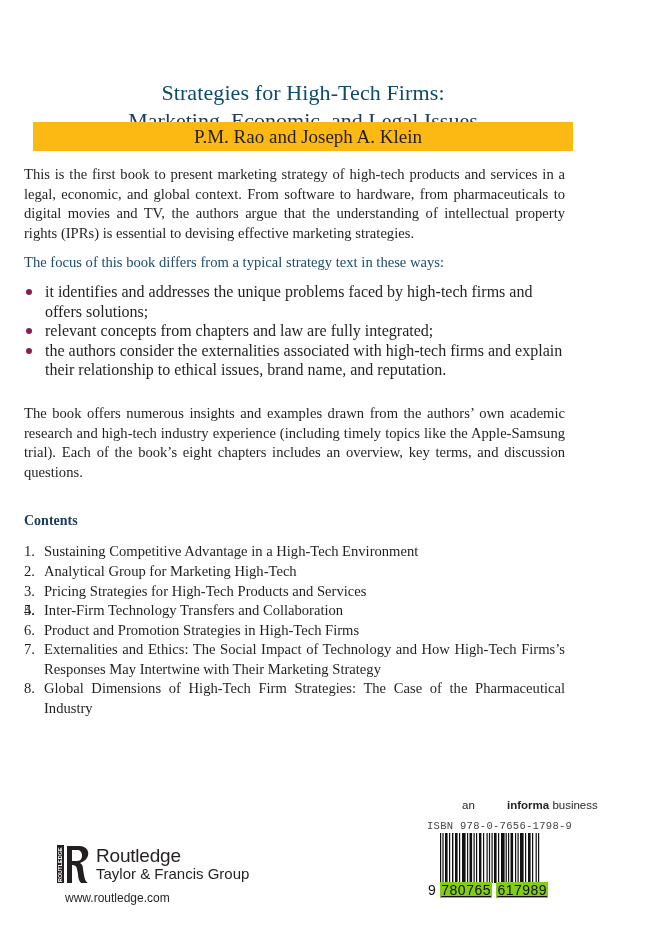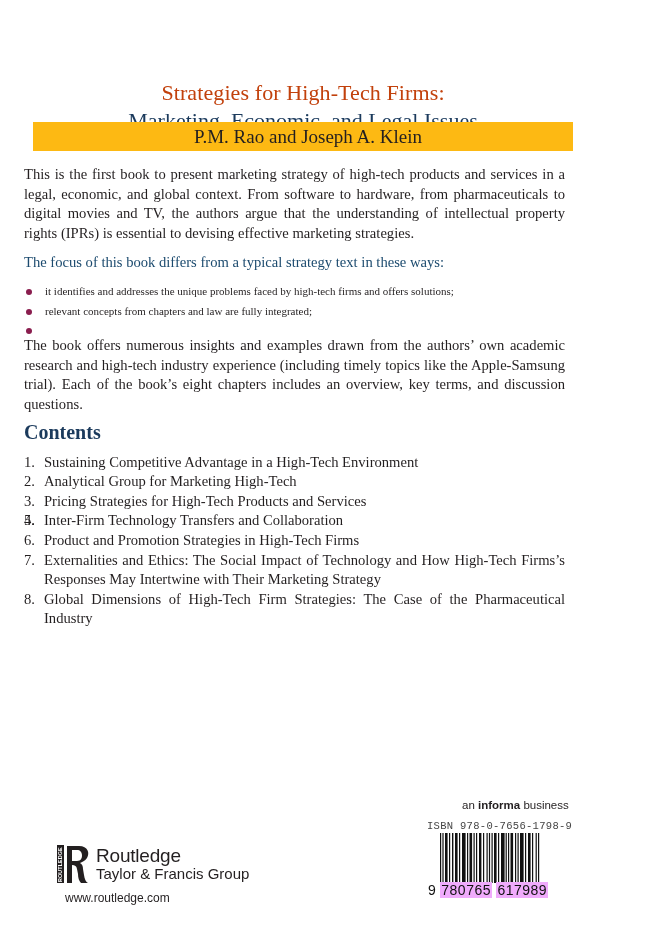--- a/index.html
+++ b/index.html
@@ -18,21 +18,21 @@
     .title-block {
       position: absolute;
       left: 0;
       top: 80px;
       width: 606px;
       text-align: center;
     }
     .title-line1 {
       font-size: 22px;
       line-height: 26px;
-      color: #c2410c;
+      color: #0c4a6e;
       letter-spacing: 0.1px;
     }
     .title-line2 {
       font-size: 22px;
       line-height: 26px;
       color: #1b3a5c;
       margin-top: 2px;
     }
     .author-band {
       position: absolute;
@@ -69,38 +69,38 @@
       color: #1b4a6e;
     }
     .bullets {
       list-style: none;
       margin: 9px 0 0 0;
       padding: 0;
     }
     .bullets li {
       position: relative;
       padding-left: 21px;
-      font-size: 11px;
+      font-size: 16px;
       line-height: 19.6px;
     }
     .bullet-dot {
       position: absolute;
       left: 2px;
       top: 7px;
       width: 6px;
       height: 6px;
       border-radius: 50%;
       background: #8a1d4e;
     }
     .para2 {
-      margin-top: 15px;
+      margin-top: 24px;
     }
     .contents-heading {
-      margin-top: 7px;
-      font-size: 20px;
+      margin-top: 29px;
+      font-size: 14px;
       line-height: 20px;
       color: #1b3a5c;
       font-weight: bold;
     }
     .toc {
       list-style: none;
       margin: 11px 0 0 0;
       padding: 0;
     }
     .toc li {
@@ -118,20 +118,21 @@
     .informa {
       position: absolute;
       left: 462px;
       top: 799px;
       font-family: "Liberation Sans", "DejaVu Sans", sans-serif;
       font-size: 11.5px;
       color: #231f20;
     }
     .informa b {
       font-weight: bold;
+      margin-left: 29px;
     }
     .isbn-text {
       position: absolute;
       left: 427px;
       top: 820px;
       font-family: "Liberation Mono", "DejaVu Sans Mono", monospace;
       font-size: 10.5px;
       color: #444;
       letter-spacing: 0.3px;
     }
@@ -149,22 +150,23 @@
       font-family: "Liberation Sans", "DejaVu Sans", sans-serif;
       font-size: 14px;
       color: #111;
       letter-spacing: 0.5px;
       background: transparent;
     }
     .barcode-digits .first {
       margin-right: 4px;
     }
     .barcode-digits .grp {
-      background: #f0abfc;
+      background: #84cc16;
       padding: 0 1px;
+      text-decoration: underline;
     }
     .publisher {
       position: absolute;
       left: 33px;
       top: 845px;
       width: 190px;
       height: 70px;
       margin-left: 24px;
     }
     .pub-logo {
@@ -225,20 +227,21 @@
     <li>
       <span class="bullet-dot"></span>
       <span>it identifies and addresses the unique problems faced by high-tech firms and offers solutions;</span>
     </li>
     <li>
       <span class="bullet-dot"></span>
       <span>relevant concepts from chapters and law are fully integrated;</span>
     </li>
     <li>
       <span class="bullet-dot"></span>
+      <span>the authors consider the externalities associated with high-tech firms and explain their relationship to ethical issues, brand name, and reputation.</span>
     </li>
   </ul>
 
   <p class="para para2">The book offers numerous insights and examples drawn from the authors’ own academic research and high-tech industry experience (including timely topics like the Apple-Samsung trial). Each of the book’s eight chapters includes an overview, key terms, and discussion questions.</p>
 
   <div class="contents-heading">Contents</div>
 
   <ol class="toc">
     <li>
       <span class="toc-num">1.</span>

